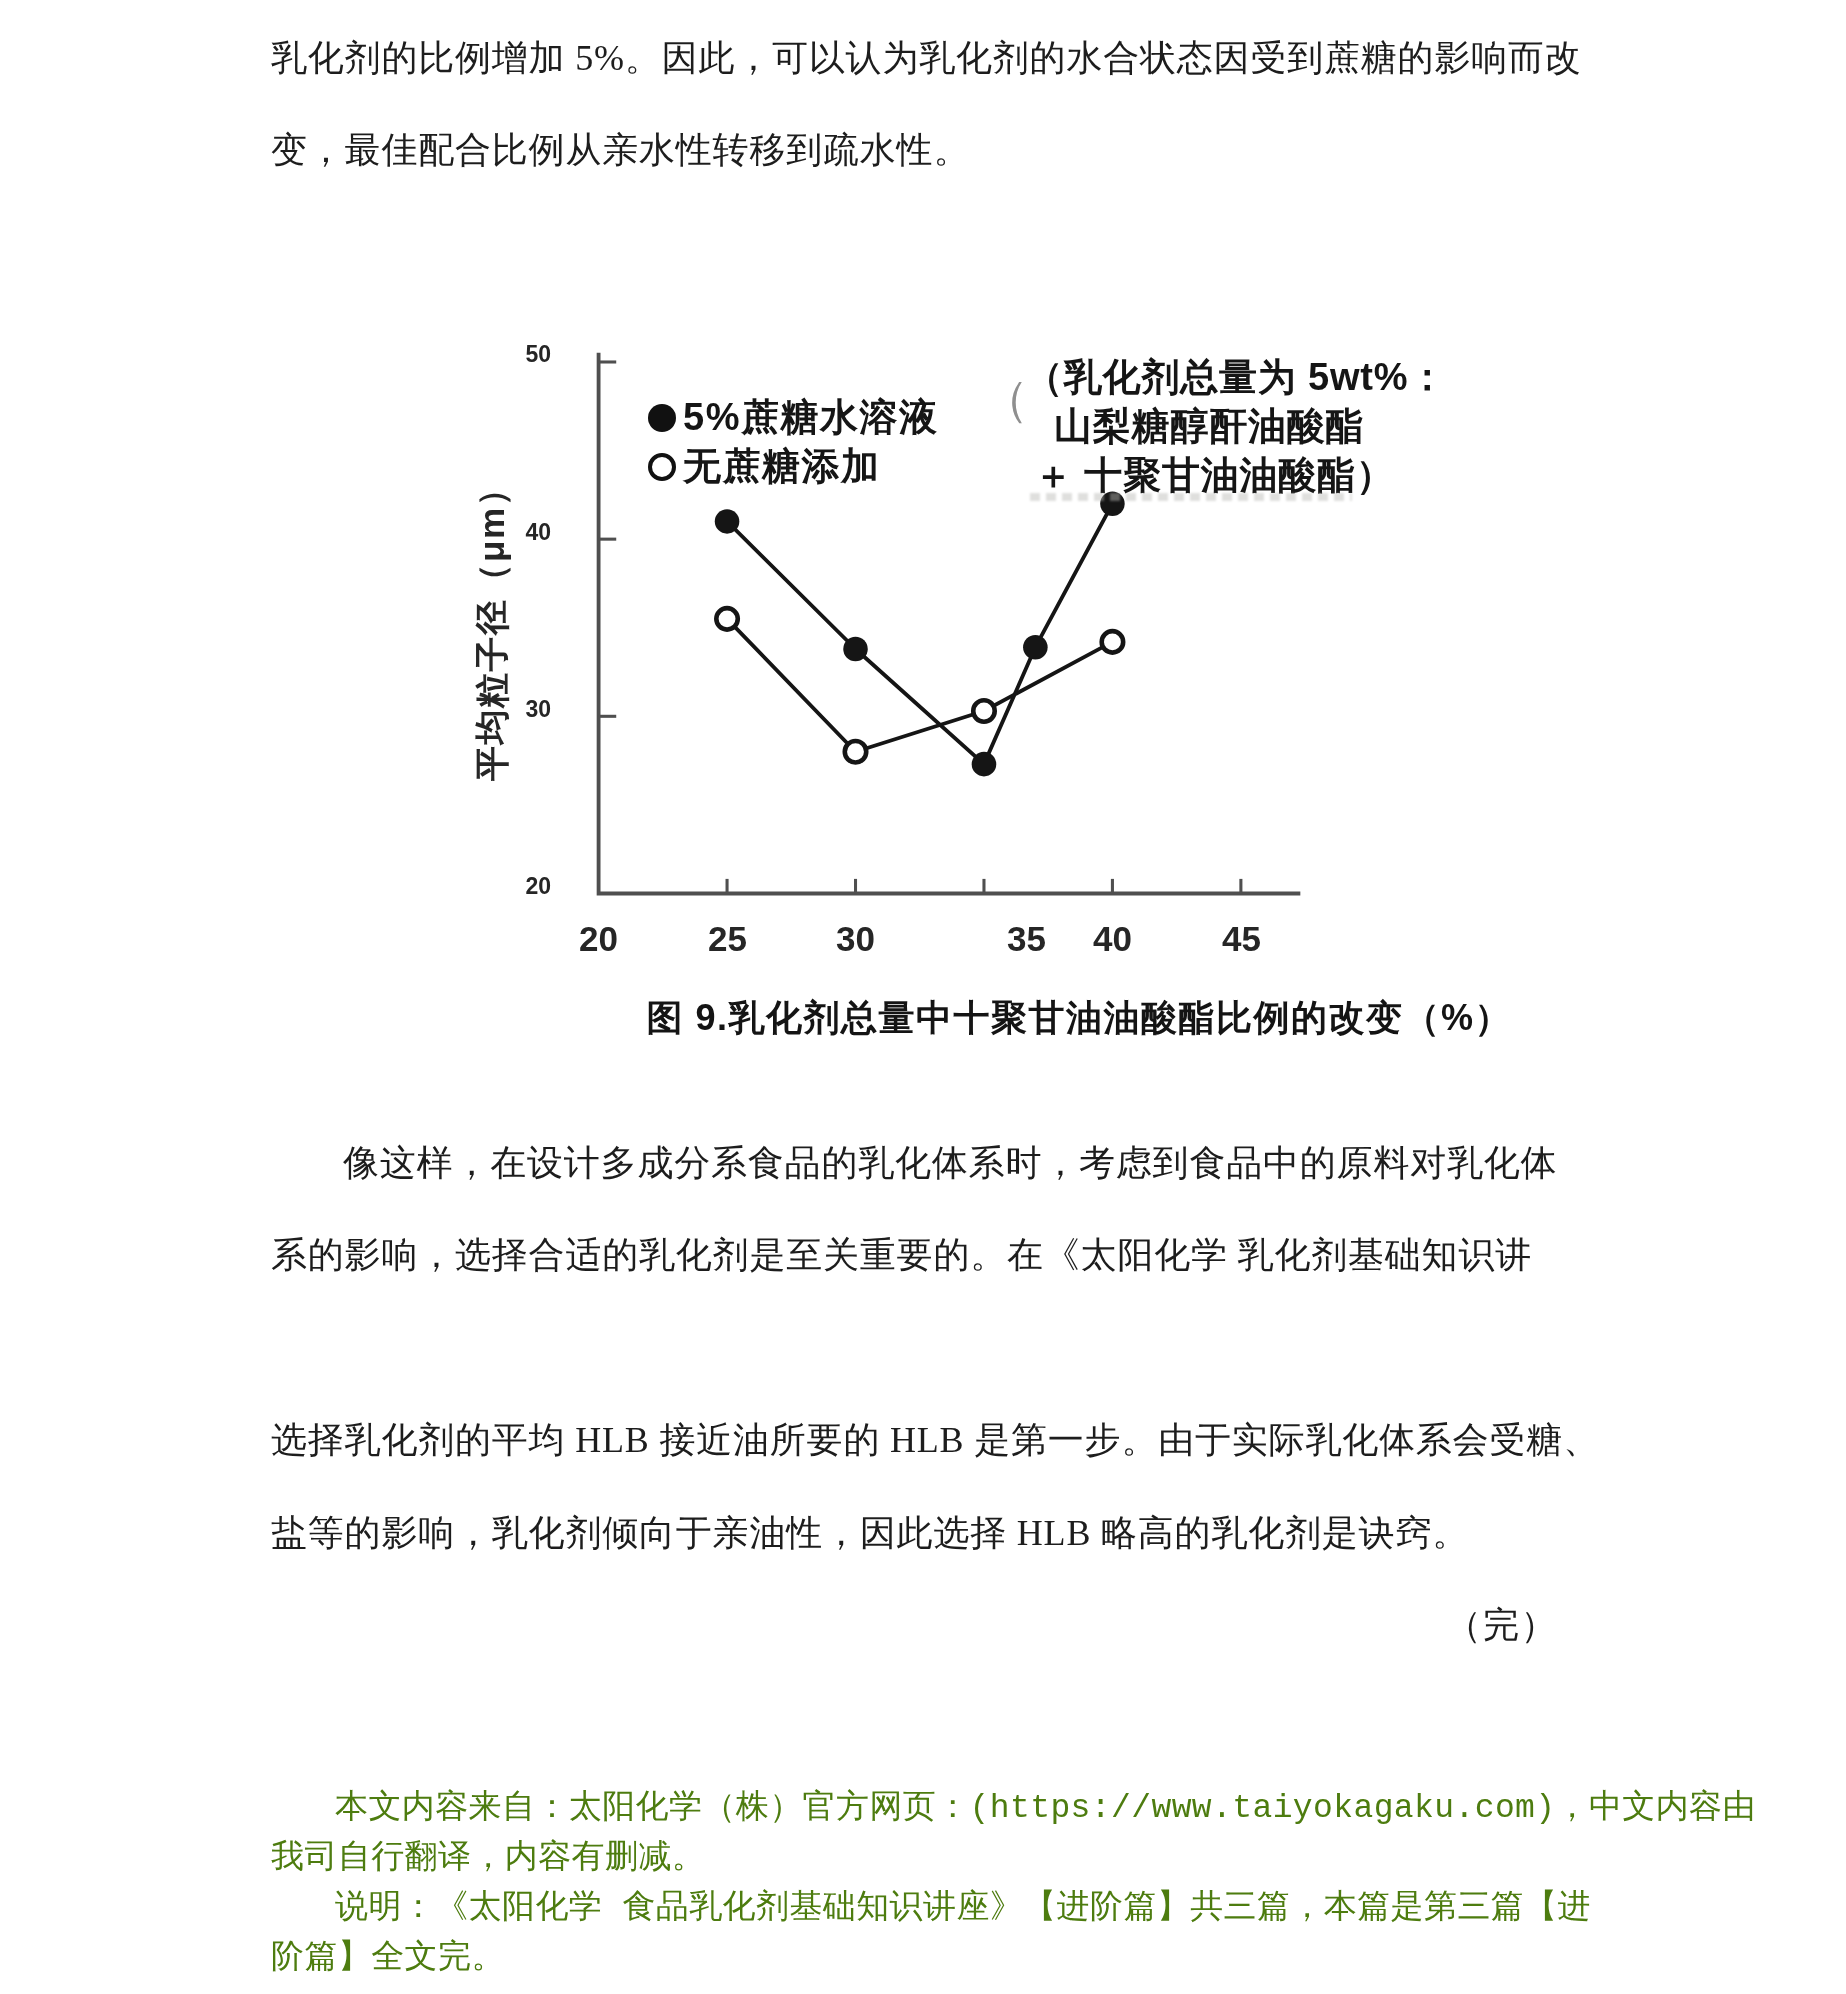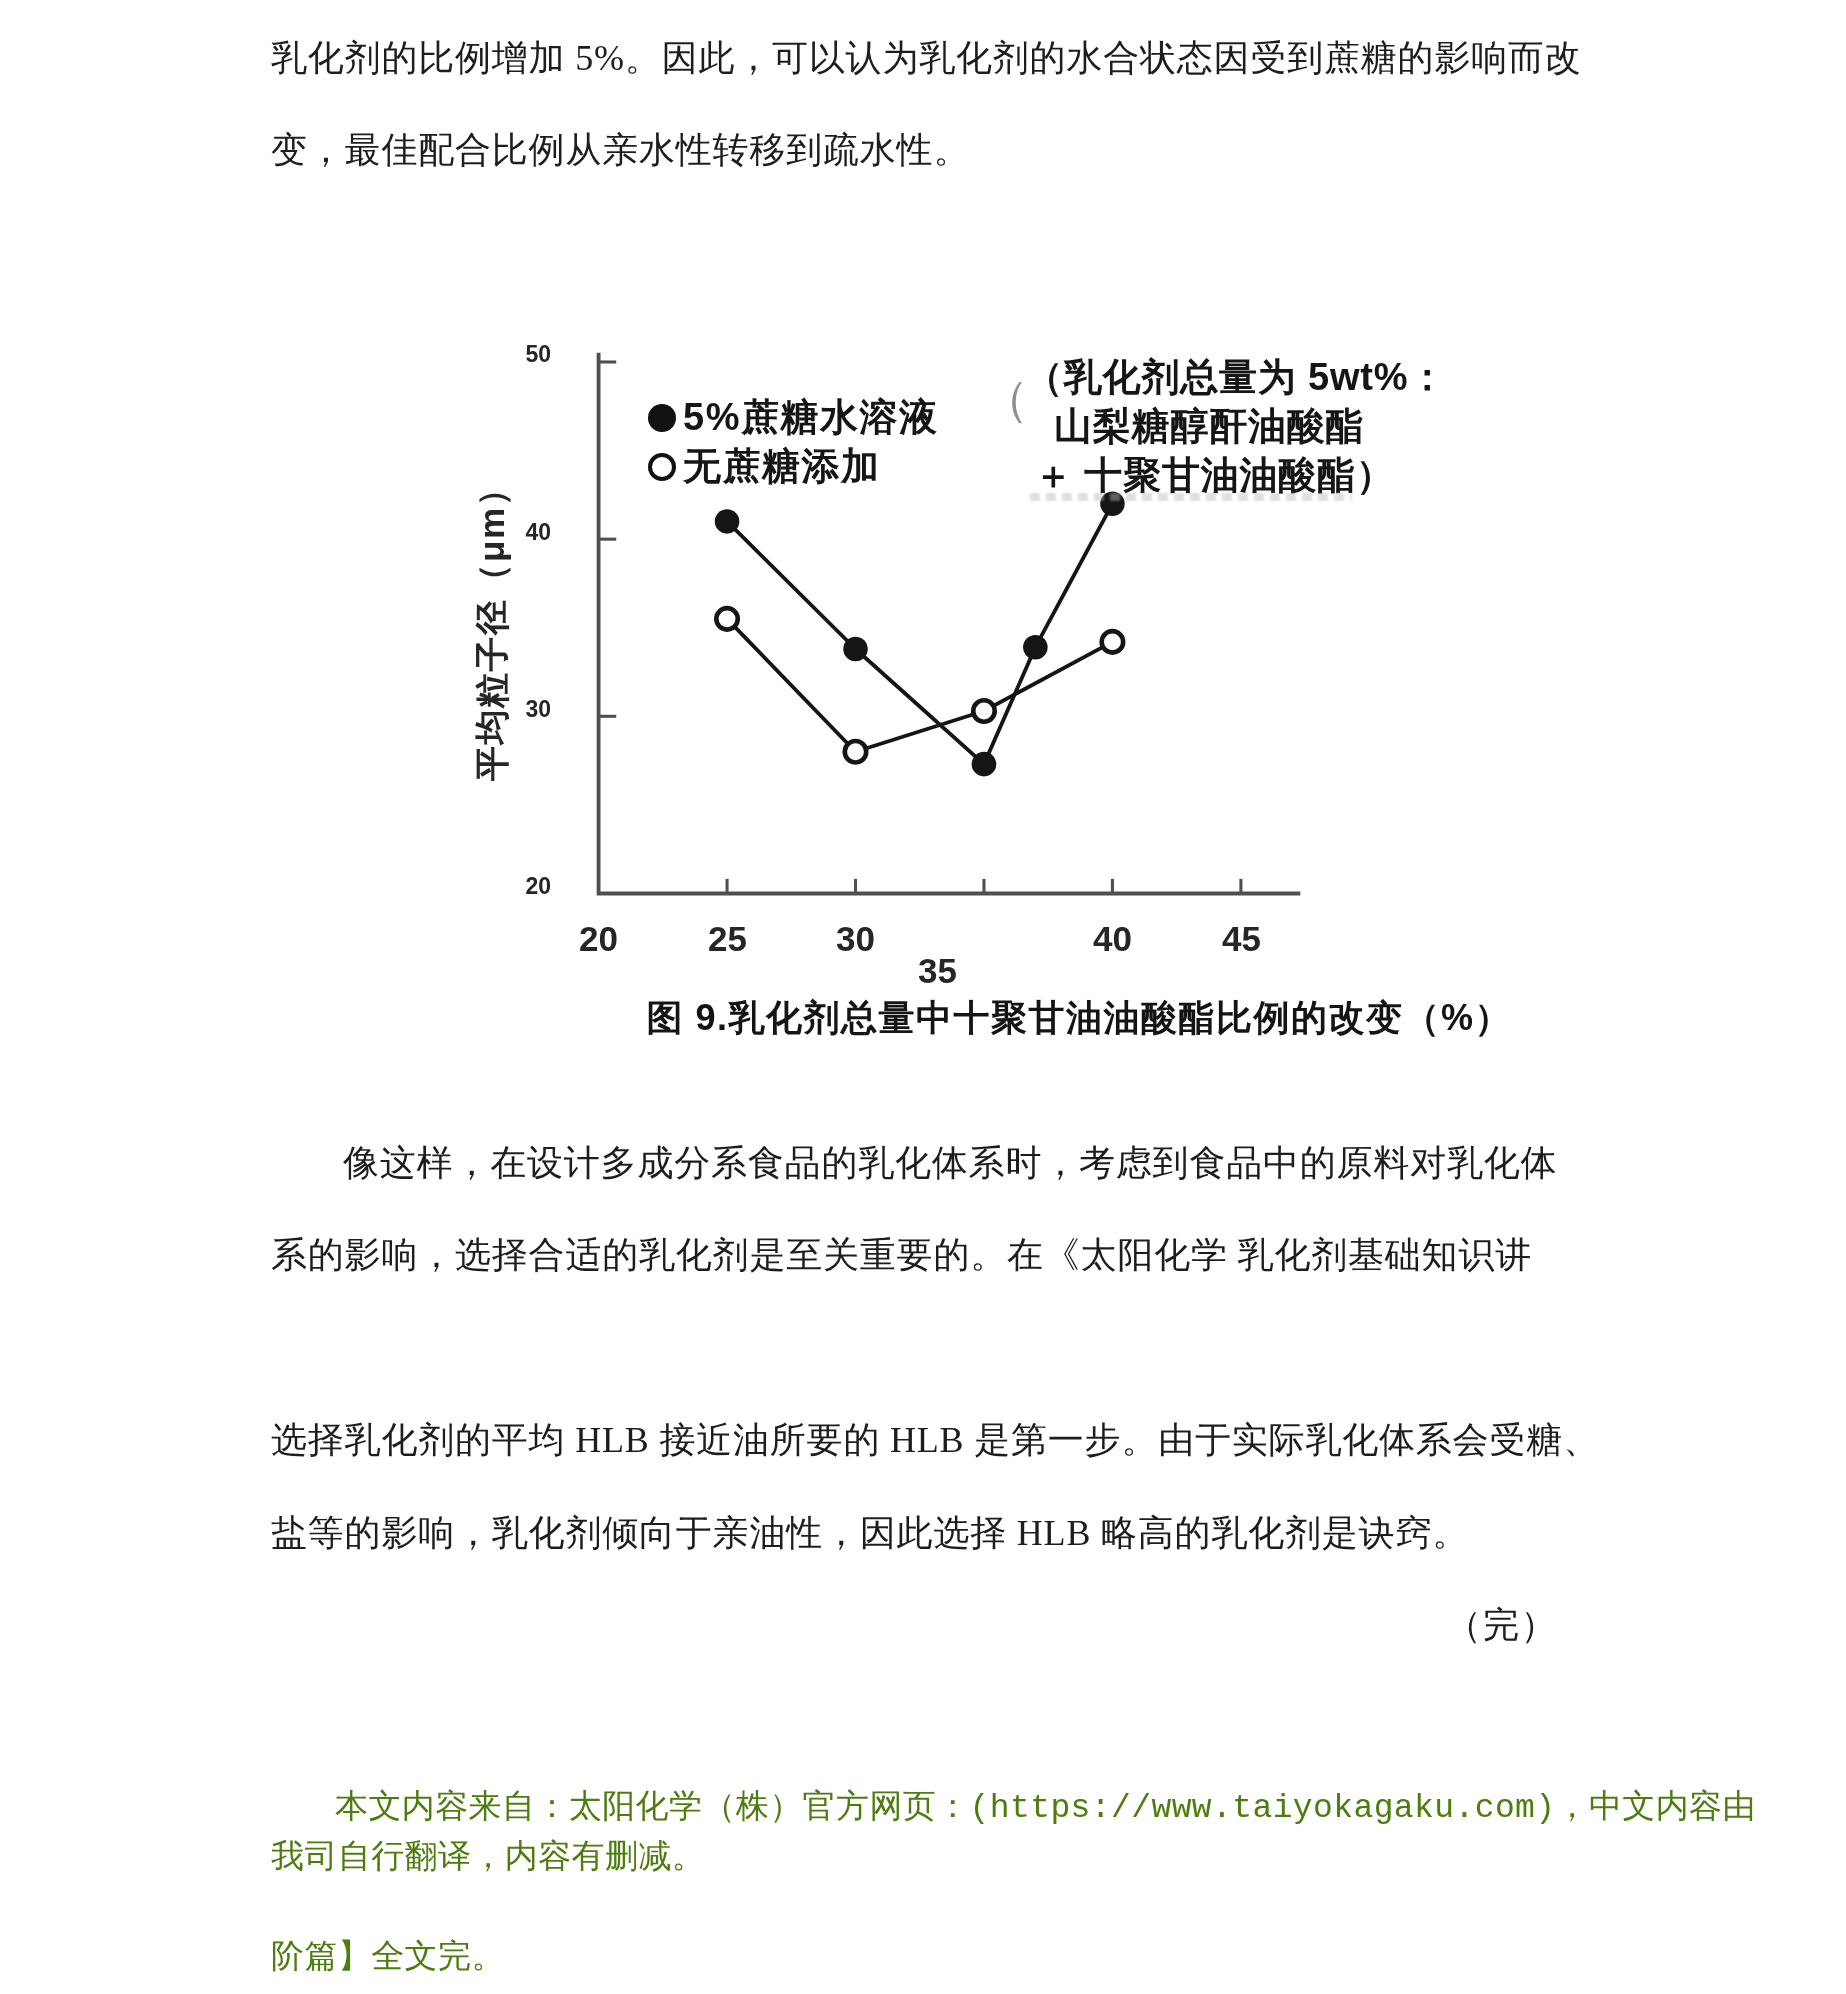--- a/index.html
+++ b/index.html
@@ -112,26 +112,27 @@
   <div class="caption">图 9.乳化剂总量中十聚甘油油酸酯比例的改变（%）</div>
 
   <div class="bodyline indent" style="top:1142px">像这样，在设计多成分系食品的乳化体系时，考虑到食品中的原料对乳化体</div>
   <div class="bodyline" style="top:1234px">系的影响，选择合适的乳化剂是至关重要的。在《太阳化学 乳化剂基础知识讲</div>
   <div class="bodyline" style="top:1419px">选择乳化剂的平均 HLB 接近油所要的 HLB 是第一步。由于实际乳化体系会受糖、</div>
   <div class="bodyline" style="top:1512px">盐等的影响，乳化剂倾向于亲油性，因此选择 HLB 略高的乳化剂是诀窍。</div>
   <div class="endmark">（完）</div>
 
   <div class="footline f-indent" style="top:1789px">本文内容来自：太阳化学（株）官方网页：(https://www.taiyokagaku.com)，中文内容由</div>
   <div class="footline" style="top:1839px">我司自行翻译，内容有删减。</div>
+  <div class="footline f-indent" style="top:1889px">说明：《太阳化学 食品乳化剂基础知识讲座》【进阶篇】共三篇，本篇是第三篇【进</div>
   <div class="footline" style="top:1939px">阶篇】全文完。</div>
 
 <div class="ytick" style="top: 873px;">20</div>
     <div class="ytick" style="top: 696px;">30</div>
     <div class="ytick" style="top: 519px;">40</div>
     <div class="ytick" style="top: 341px;">50</div>
     <div class="xtick" style="left: 560px;">20</div>
     <div class="xtick" style="left: 689px;">25</div>
     <div class="xtick" style="left: 817px;">30</div>
-    <div class="xtick" style="left: 899px; margin-top: 32px;">35</div>
+    <div class="xtick" style="left: 988px;">35</div>
     <div class="xtick" style="left: 1074px;">40</div>
     <div class="xtick" style="left: 1203px;">45</div>
   </div>
 
 
 </body></html>

